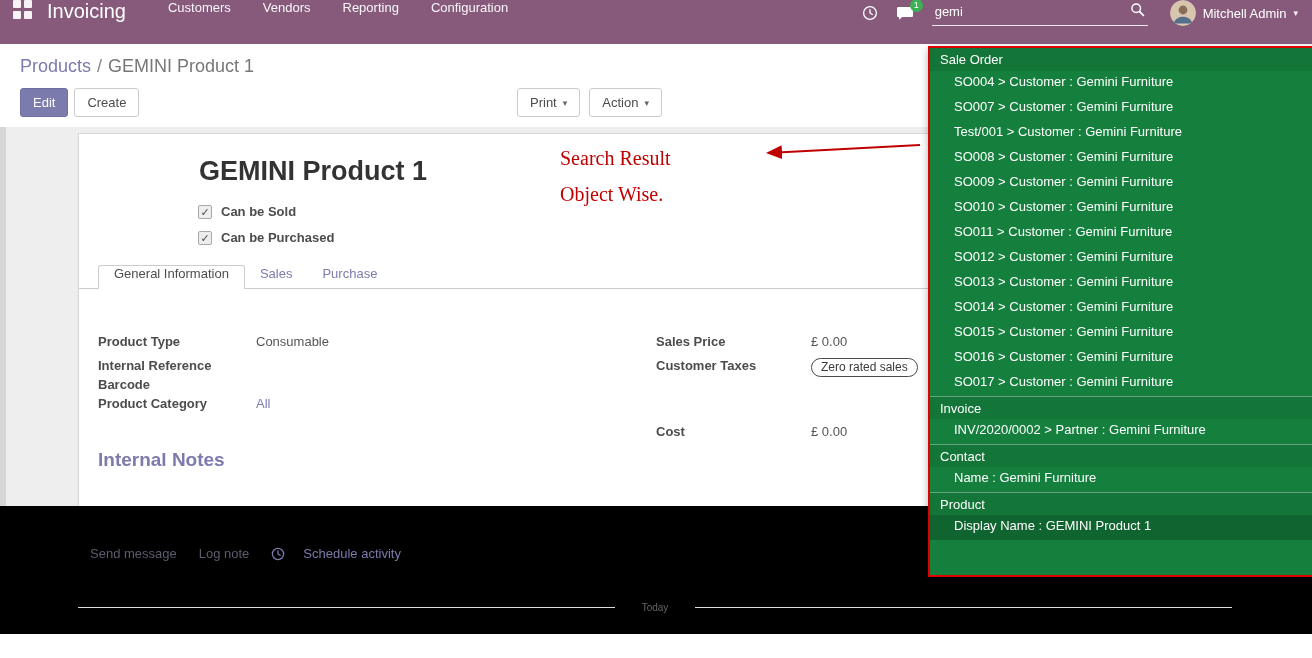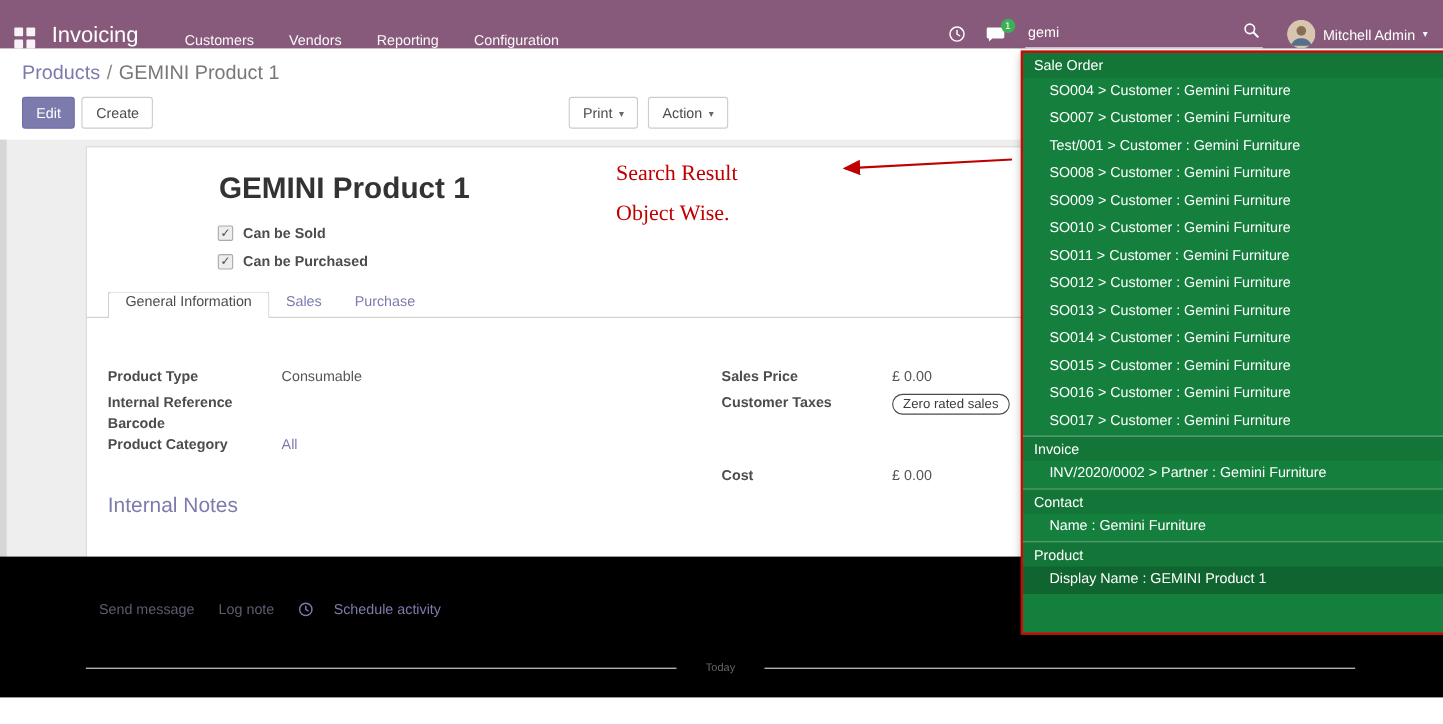--- a/index.html
+++ b/index.html
@@ -1,20 +1,20 @@
 <!DOCTYPE html>
 <html lang="en"><head>
 <meta charset="utf-8">
 <style>
   *{box-sizing:border-box;margin:0;padding:0}
   body{font-family:"Liberation Sans",sans-serif;background:#fff}
   .screen{position:relative;width:1312px;height:658px;overflow:hidden;background:#fff}
 
   
-  .navbar{position:absolute;left:0;top:0;width:100%;height:44px;background:#875A7B;display:flex;align-items:flex-end;color:#fff;z-index:20}
+  .navbar{position:absolute;left:0;top:0;width:100%;height:44px;background:#875A7B;display:flex;align-items:flex-start;color:#fff;z-index:20}
   .apps-icon{width:19px;height:19px;margin-left:13px;display:grid;grid-template-columns:8px 8px;grid-template-rows:8px 8px;gap:3px;cursor:pointer}
   .apps-icon i{background:#fff;opacity:.92;border-radius:1px}
   .brand{font-size:20px;margin-left:15px;font-weight:500;cursor:pointer}
   .menus{display:flex;margin-left:42px;gap:32px;font-size:13px}
   .menu-item{cursor:pointer;opacity:.95}
   .systray{margin-left:auto;display:flex;align-items:center;margin-right:14px}
   .tray-icon{margin-right:18px;cursor:pointer;position:relative;display:inline-flex;align-items:center}
   .badge{position:absolute;top:-7px;right:-9px;background:#3cb054;color:#fff;font-size:9px;line-height:13px;min-width:13px;text-align:center;border-radius:8px;padding:0 2px}
   .nav-search{width:216px;border-bottom:1px solid rgba(255,255,255,.85);display:flex;justify-content:space-between;align-items:center;padding:2px 3px 5px;margin-right:22px;font-size:13px;cursor:text}
   .user-menu{display:flex;align-items:center;gap:7px;cursor:pointer}
@@ -47,21 +47,21 @@
   .tab.active{background:#fff;border:1px solid #ccc;border-bottom:none;border-radius:3px 3px 0 0;color:#4c4c4c;margin-bottom:-1px;padding-bottom:8px}
   .fields-left{position:absolute;left:19px;top:0;width:530px;height:100%}
   .fields-right{position:absolute;left:577px;top:0;width:560px;height:100%}
   .field-row{position:absolute;left:0;display:flex;align-items:flex-start;font-size:13px}
   .f-label{font-weight:700;color:#4c4c4c}
   .fields-left .f-label{width:158px}
   .fields-right .f-label{width:155px}
   .f-value{color:#555}
   .link-val{color:#7C7BAD;cursor:pointer}
   .pill{display:inline-block;border:1px solid #4a4a4a;border-radius:12px;padding:0 9px;font-size:12px;line-height:17px;color:#3a3a3a;background:#fff}
-  .notes-heading{position:absolute;left:19px;top:315px;font-size:19px;font-weight:400;color:#7C7BAD}
+  .notes-heading{position:absolute;left:19px;top:315px;font-size:19px;font-weight:700;color:#7C7BAD}
 
   
   .ann{position:absolute;font-family:"Liberation Serif",serif;font-size:20px;color:#c00000;z-index:6}
   .ann1{left:560px;top:147px}
   .ann2{left:560px;top:183px}
   .ann-arrow{position:absolute;left:752px;top:138px;z-index:6}
 
   
   .chatter{position:absolute;left:0;top:506px;width:100%;height:128px;background:#000000;z-index:4}
   .chatter-buttons{position:absolute;left:90px;top:40px;display:flex;gap:22px;font-size:13px;align-items:center}

